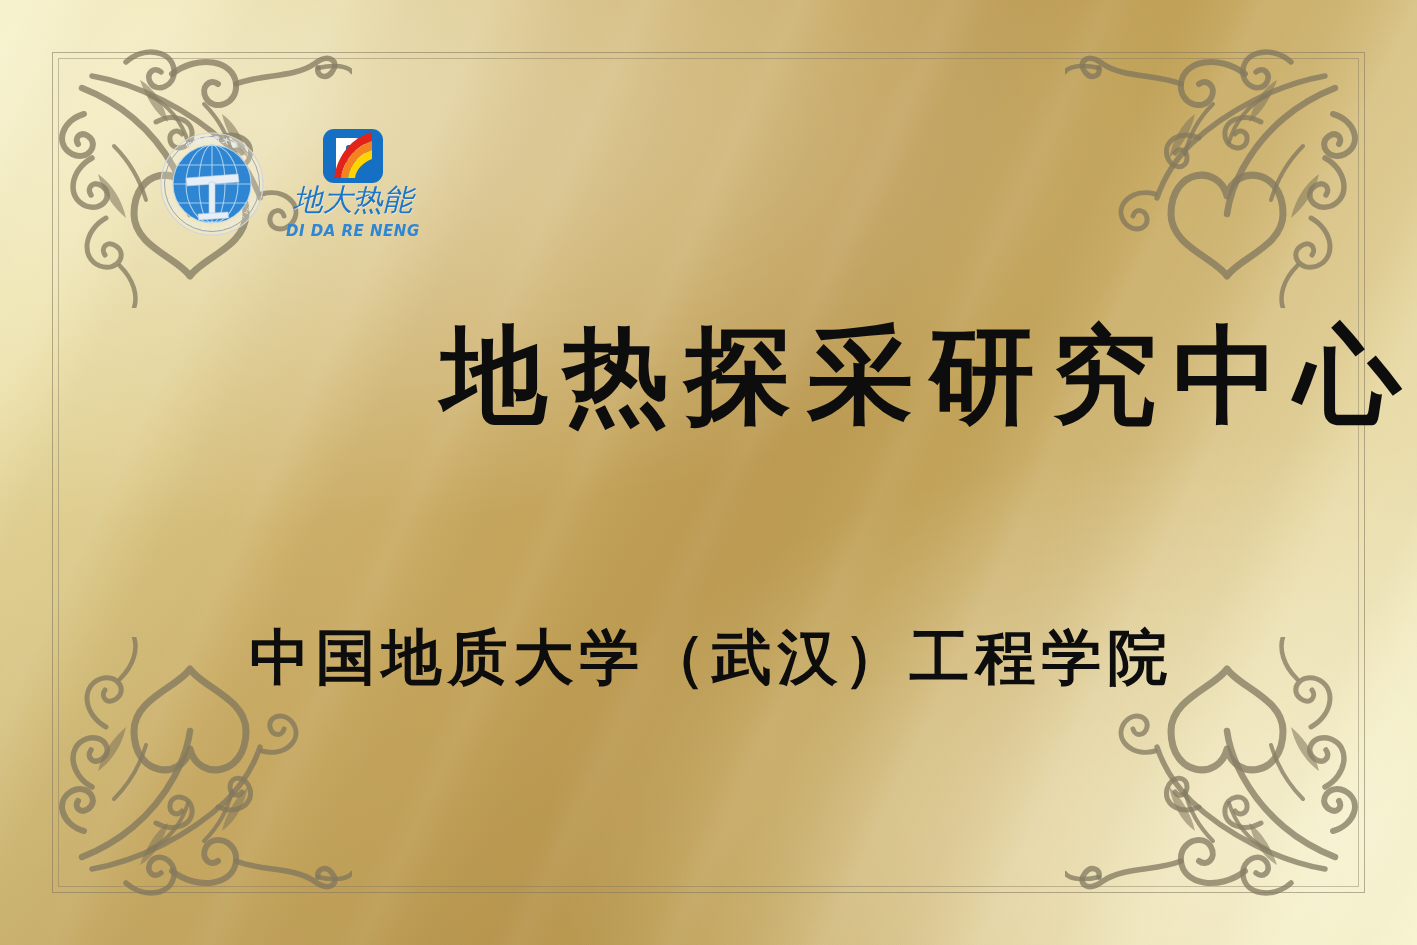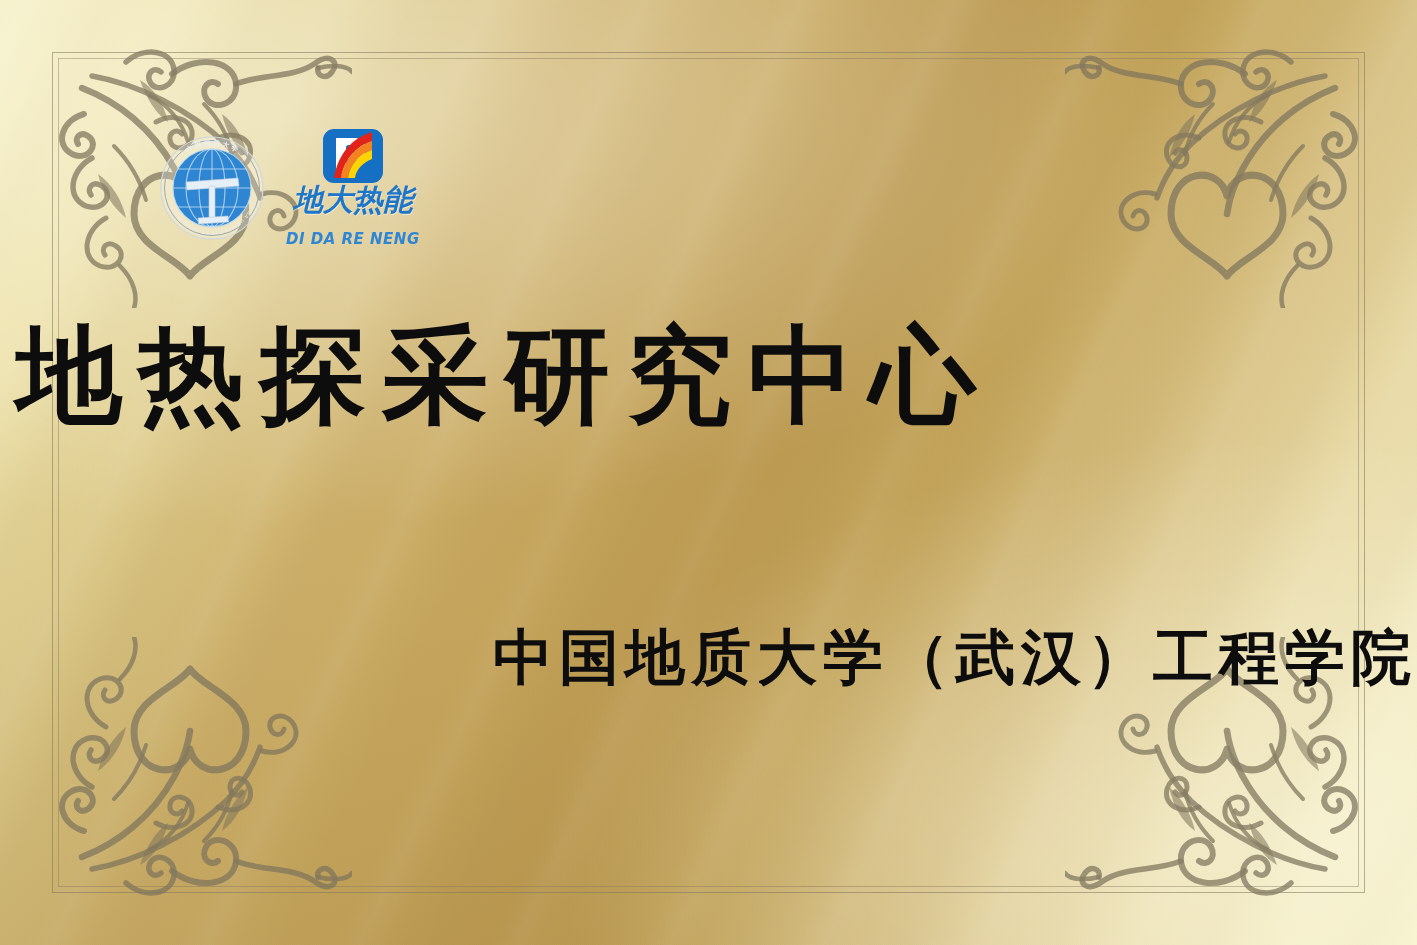--- a/index.html
+++ b/index.html
@@ -103,58 +103,58 @@
   .ddrn {
     display: flex;
     flex-direction: column;
     align-items: center;
     gap: 1px;
   }
   .ddrn-mark { width: 62px; height: 56px; display: block; }
   .ddrn-cn {
     font-size: 30px;
     line-height: 1;
-    font-weight: bold;
+    font-weight: normal;
     font-style: italic;
     color: #1E76C8;
     letter-spacing: 0px;
     text-shadow: 0.5px 0.5px 0 rgba(255,255,255,0.5);
   }
   .ddrn-en {
     font-size: 15px;
     line-height: 1.2;
     font-weight: bold;
     font-style: italic;
     color: #2F86D4;
     letter-spacing: 0.5px;
-    margin-top: 14px;
+    margin-top: 6px;
   }
 
   
   .title {
     position: absolute;
     left: 0;
     right: 0;
     top: 318px;
-    text-align: left;
+    text-align: right;
     font-size: 106px;
     line-height: 1.1;
     font-weight: bold;
     color: #0d0d0d;
     letter-spacing: 16px;
     text-indent: 16px;
     font-family: "DejaVu Sans", "Liberation Sans", sans-serif;
   }
 
   .subtitles {
     position: absolute;
     left: 0;
     right: 0;
     top: 612px;
-    text-align: right;
+    text-align: center;
     color: #0d0d0d;
   }
   .sub-line {
     font-size: 60px;
     line-height: 1.52;
     font-weight: bold;
     letter-spacing: 6px;
     text-indent: 6px;
     font-family: "DejaVu Sans", "Liberation Sans", sans-serif;
   }

